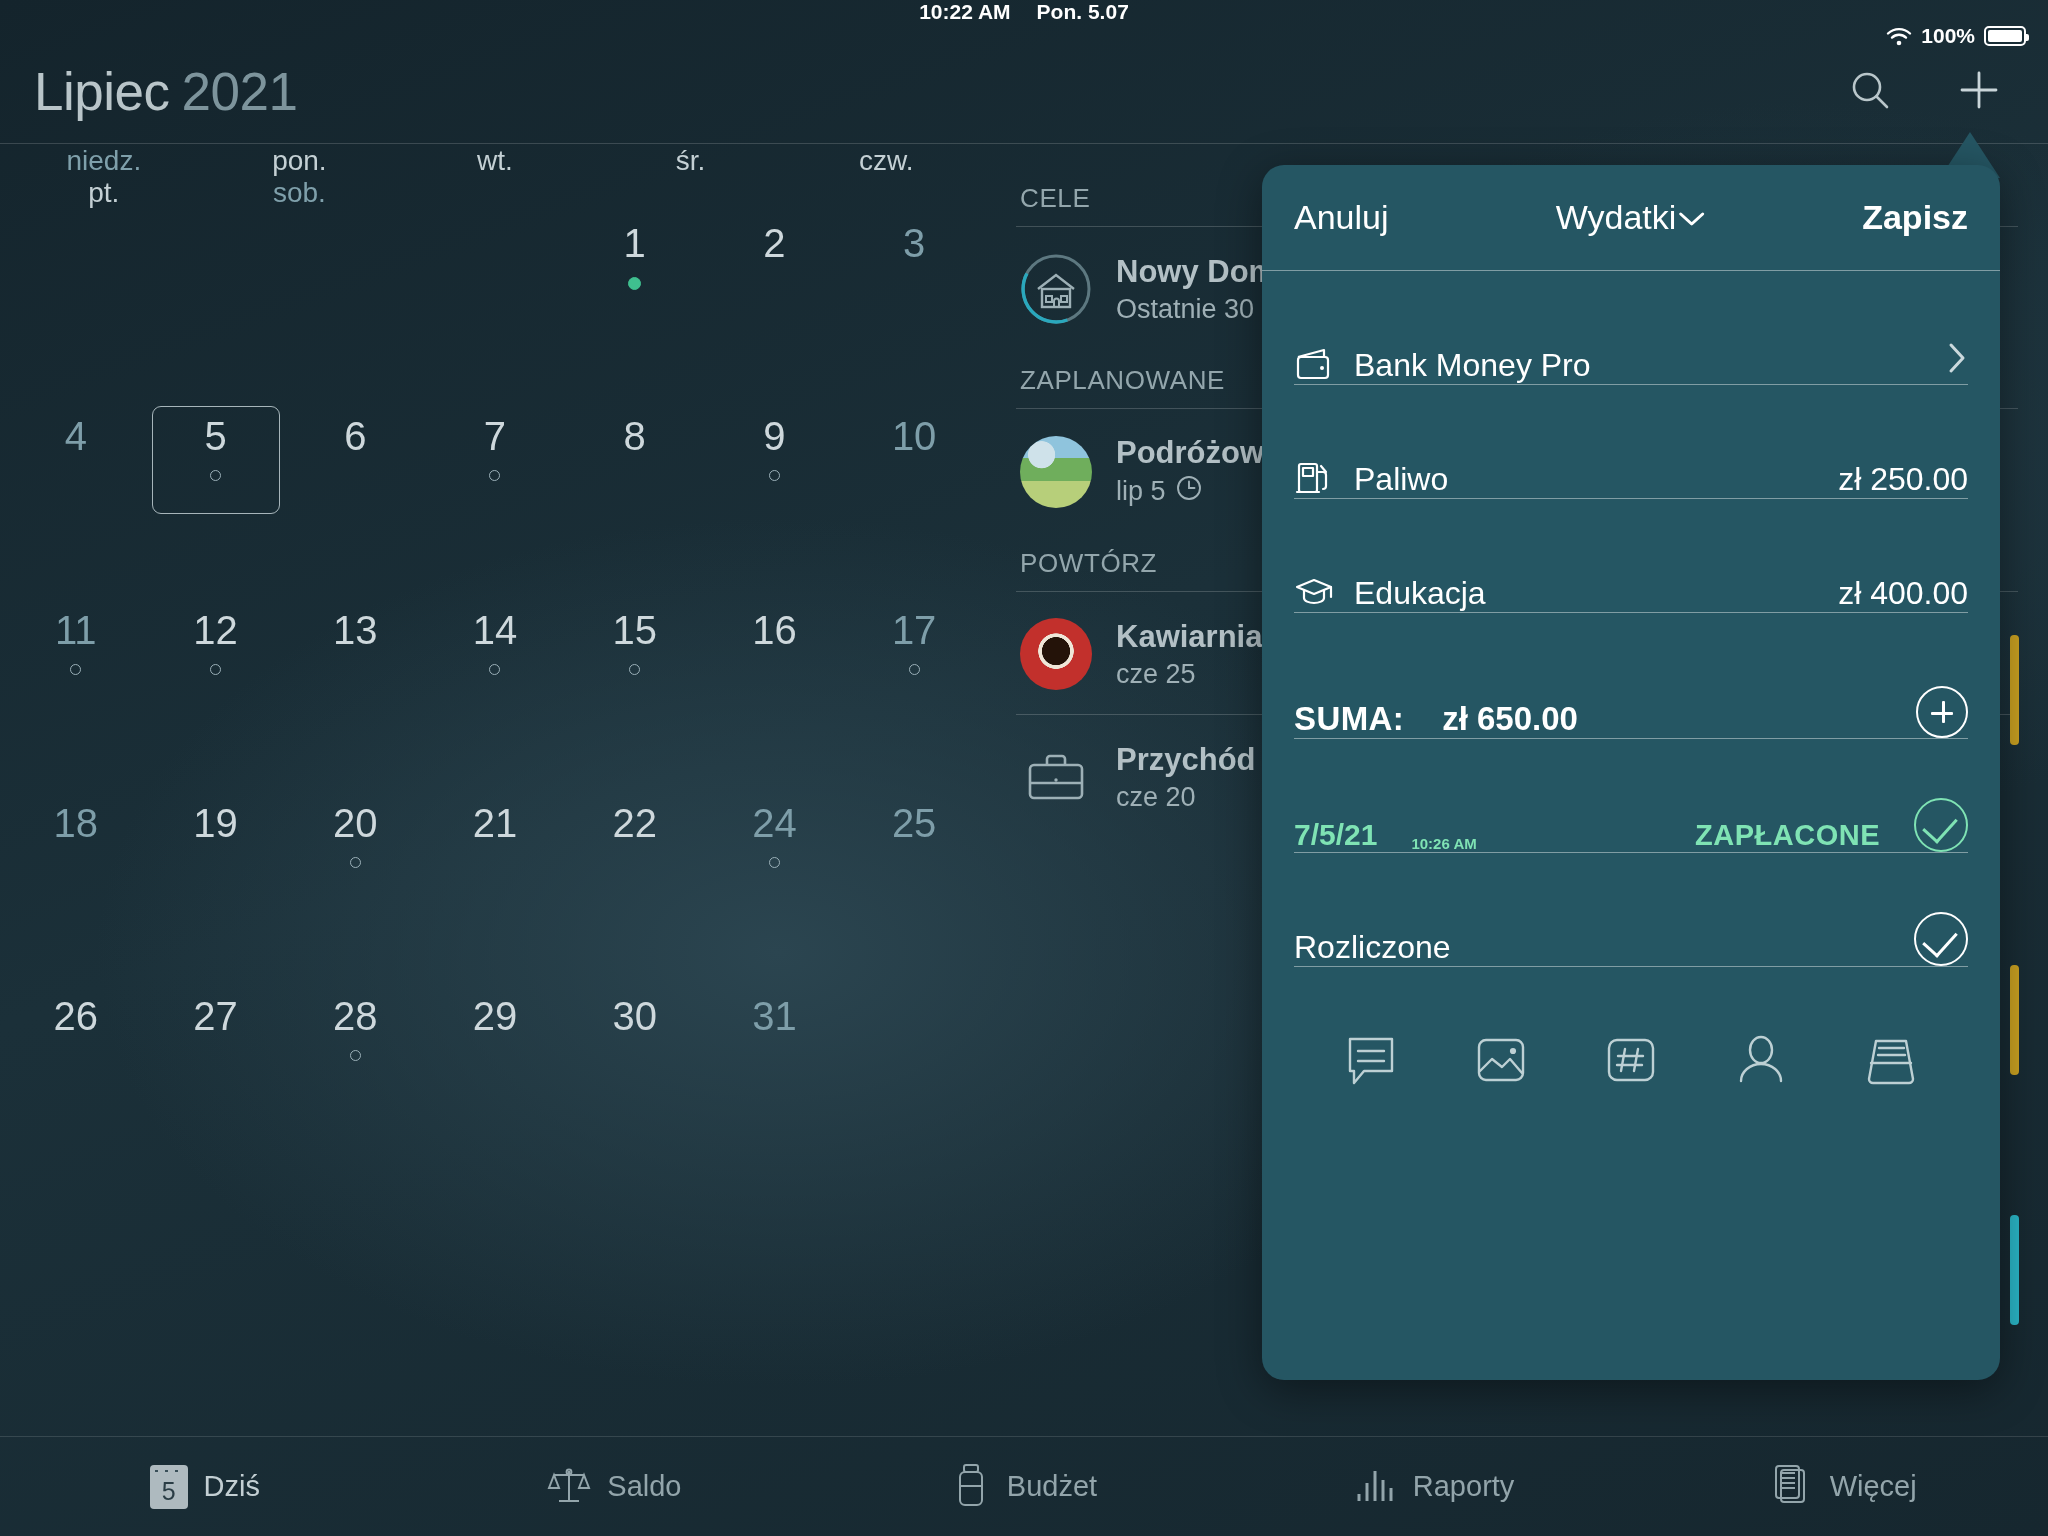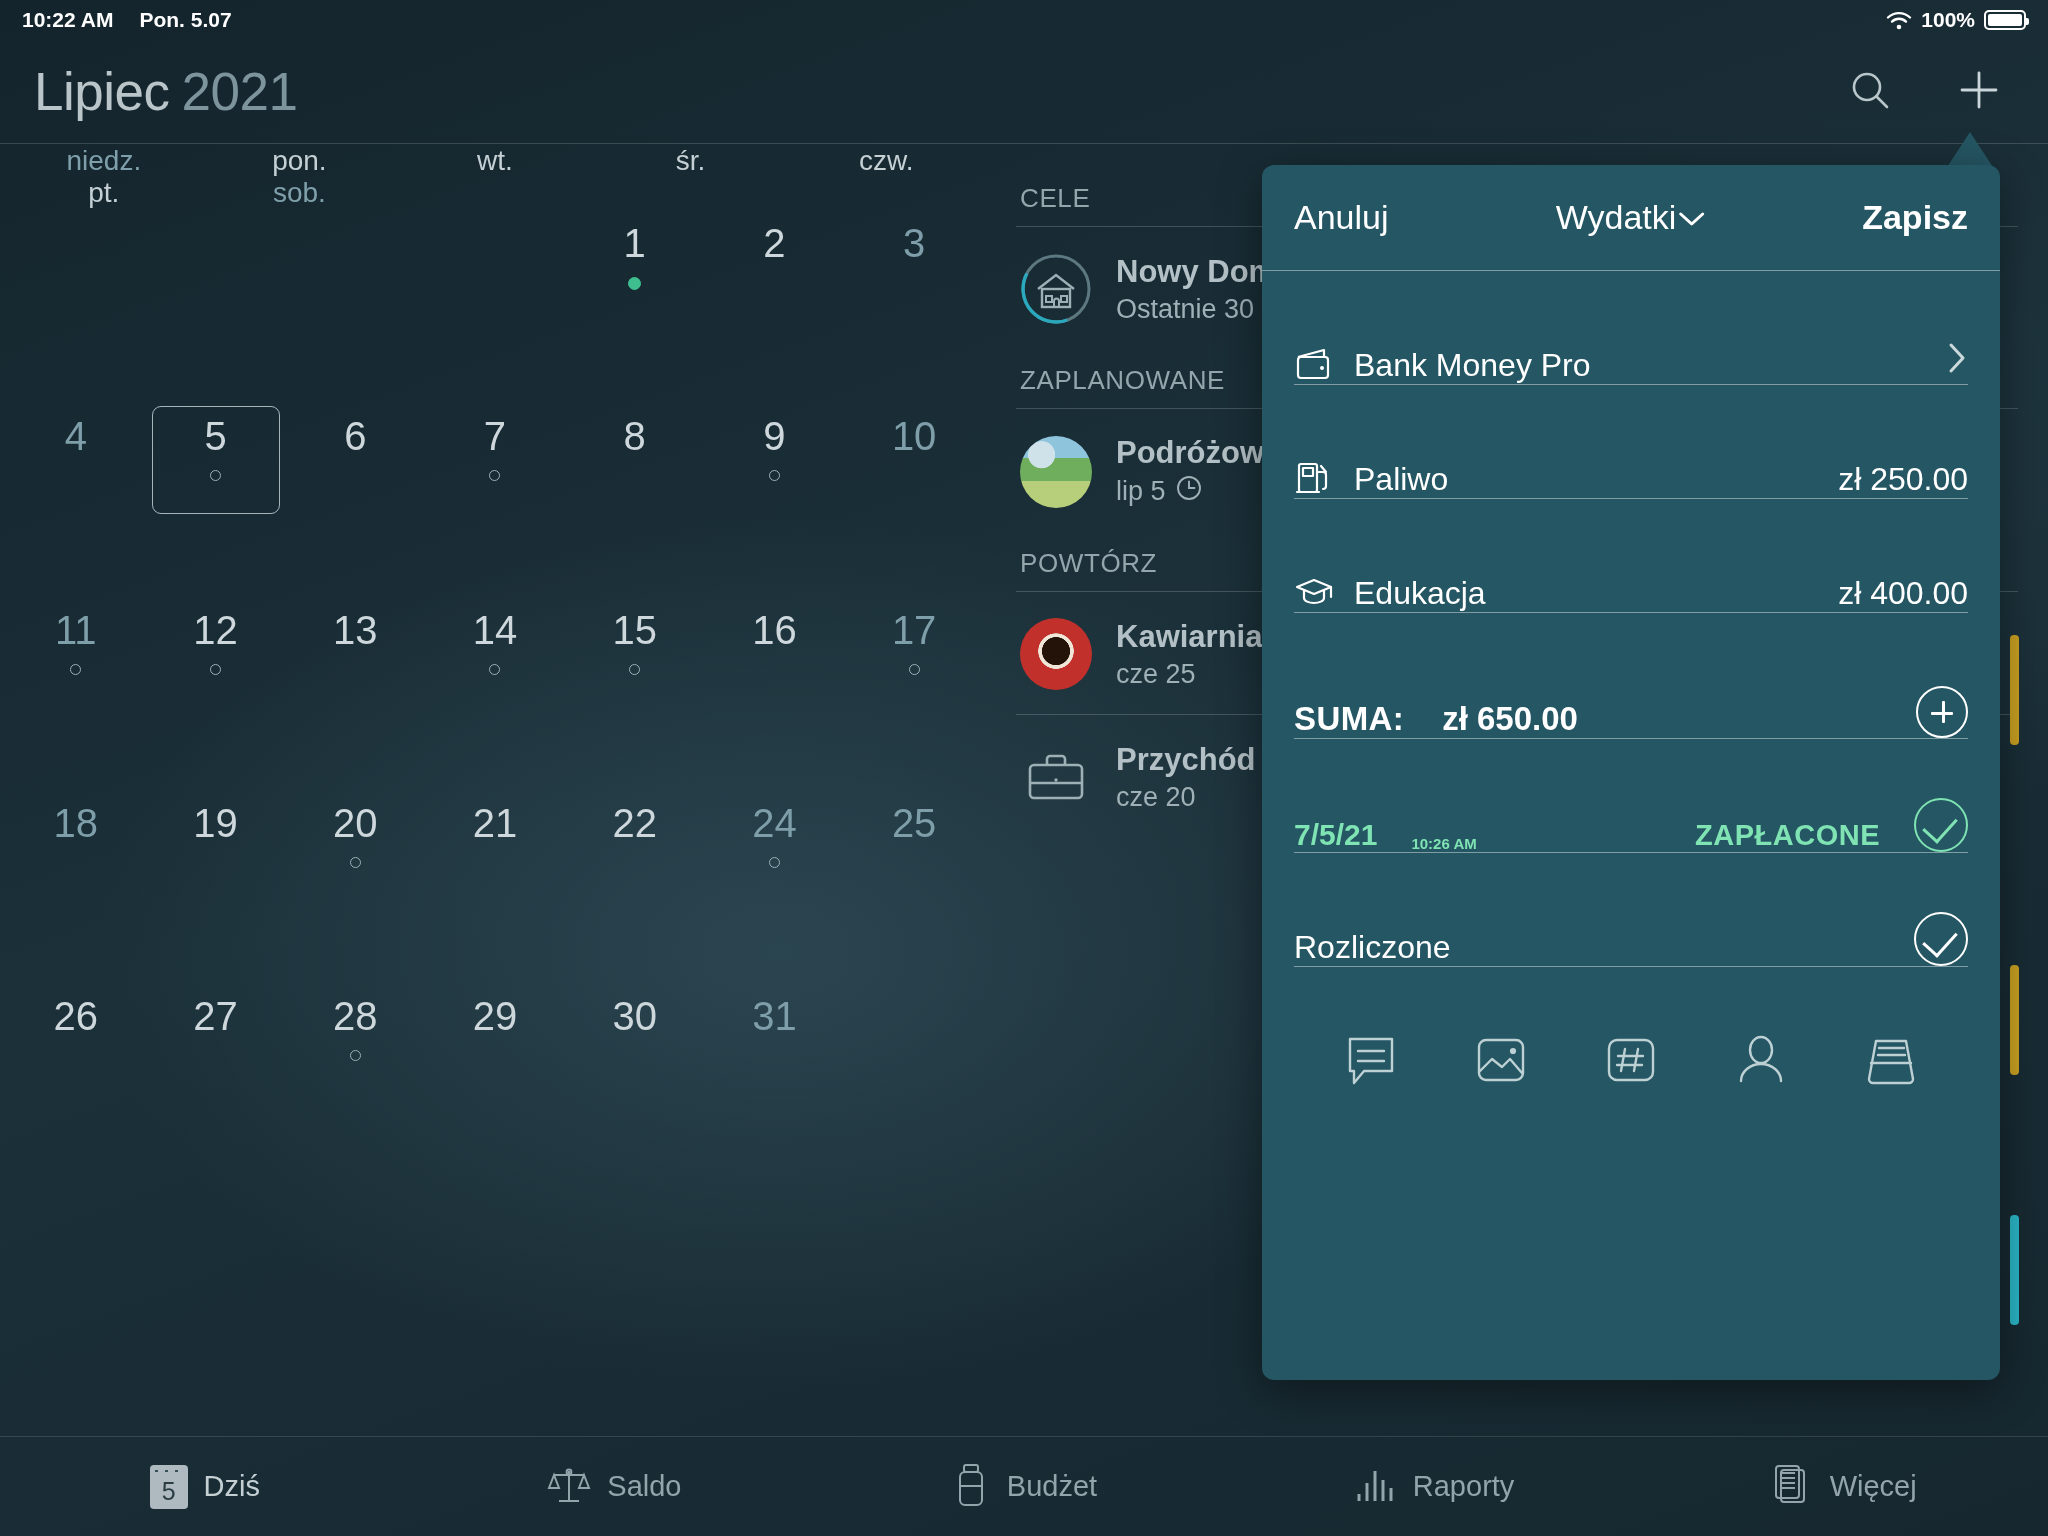--- a/index.html
+++ b/index.html
@@ -19,20 +19,21 @@
       radial-gradient(ellipse 900px 600px at 88% 30%, #1f3640 0%, rgba(31,54,64,0) 60%),
       linear-gradient(160deg, #14242c 0%, #1b3039 45%, #16272f 100%);
   }
 
   
   #statusbar {
     position:absolute; top:0; left:0; width:2048px; height:40px;
     display:flex; align-items:center;
     color:#ffffff; font-size:21px; font-weight:bold;
     padding:0 22px;
+    flex-direction:column;
   }
   #statusbar .sb-left { display:flex; gap:26px; }
   #statusbar .sb-right { margin-left:auto; display:flex; align-items:center; gap:9px; }
   .wifi-icon { display:inline-block; width:26px; height:19px; position:relative; }
   .battery {
     width:42px; height:20px; border:2px solid #fff; border-radius:5px;
     position:relative; display:inline-block;
   }
   .battery::before {
     content:""; position:absolute; left:2px; top:2px; bottom:2px; right:2px;
@@ -131,21 +132,21 @@
     width:38px;height:44px;border-radius:4px;background:#aebabf;
     display:flex;align-items:flex-end;justify-content:center;position:relative;
   }
   .cal-ico span { font-size:25px;color:#2a3d45;line-height:1;padding-bottom:5px; }
   .cal-ico::before{content:"";position:absolute;top:5px;left:5px;right:5px;height:2px;
     background:repeating-linear-gradient(90deg,#3a5059 0 3px,transparent 3px 10px);}
 
   
   #popup {
     position:absolute; left:1262px; top:165px; width:738px; height:1215px;
-    background:#255663; border-radius:12px;
+    background:#255663; border-radius:22px;
     box-shadow:0 10px 44px rgba(0,0,0,0.42);
     overflow:hidden;
   }
   #popup-notch {
     position:absolute; left:1940px; top:132px; width:60px; height:46px;
     background:#255663; border-radius:14px 14px 0 0;
     clip-path:polygon(50% 0%, 100% 100%, 0% 100%);
   }
   #pop-header {
     height:106px; display:flex; align-items:center; padding:0 32px;

